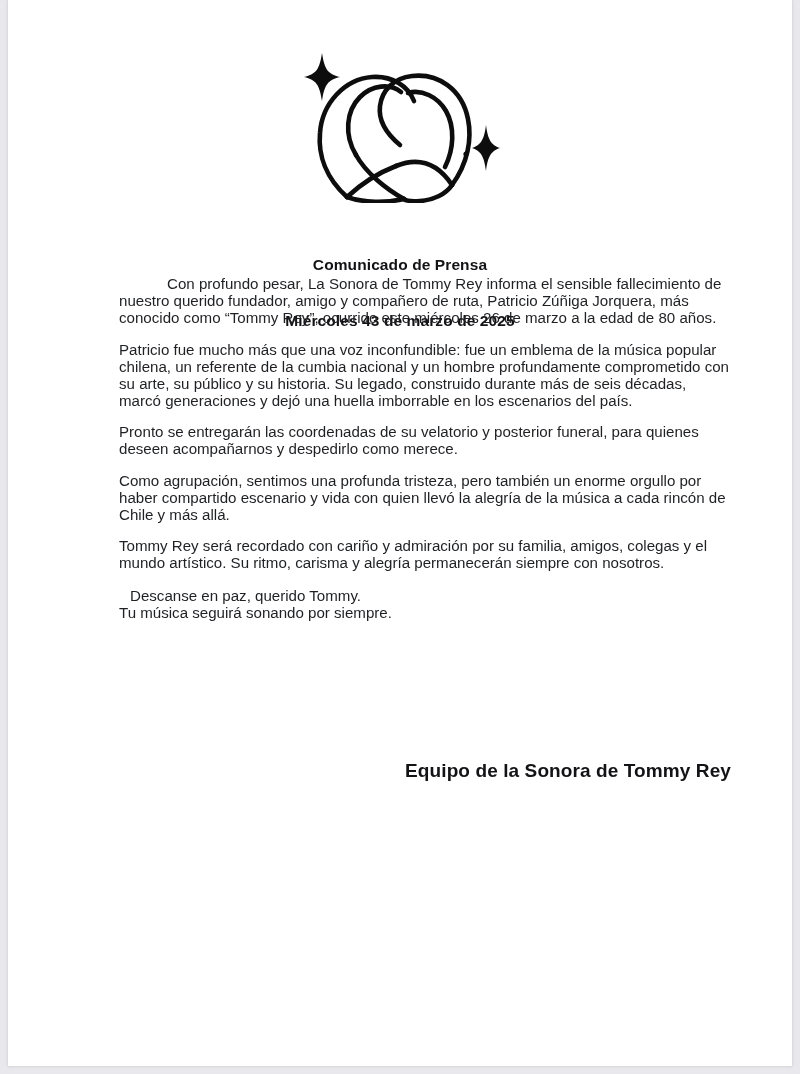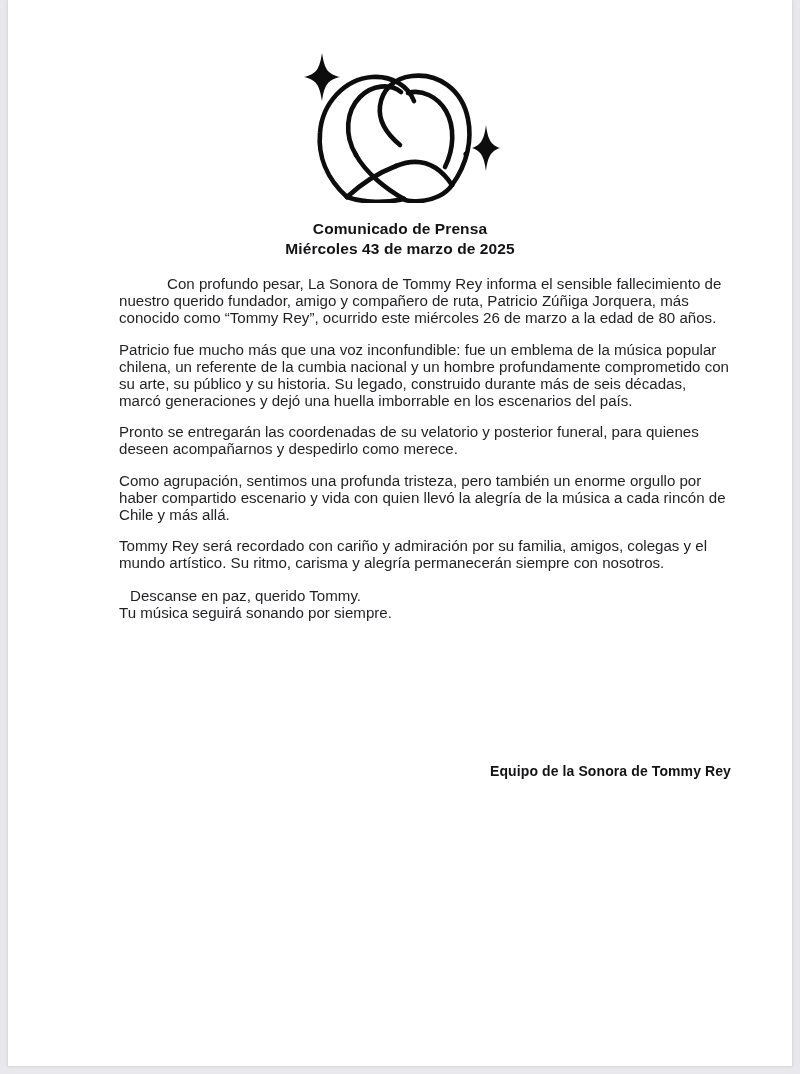--- a/index.html
+++ b/index.html
@@ -55,20 +55,21 @@
     width: 784px;
     text-align: center;
     color: #131316;
     font-weight: bold;
     font-size: 15.5px;
     line-height: 19.5px;
     letter-spacing: 0.1px;
   }
   .heading div {
     white-space: pre;
+    margin-top: 36px;
   }
 
   
   .body-text {
     position: absolute;
     left: 111px;
     top: 275px;
     width: 612px;
     color: #1f2023;
     font-size: 15.1px;
@@ -90,21 +91,21 @@
     margin-left: 11px;
   }
 
   .signature {
     position: absolute;
     left: 111px;
     top: 761px;
     width: 612px;
     text-align: right;
     font-weight: bold;
-    font-size: 14px;
+    font-size: 19px;
     line-height: 20px;
     color: #131316;
     letter-spacing: 0.1px;
   }
 </style>
 </head>
 <body>
 
 <div class="page">
   <div class="sheet-inner">

